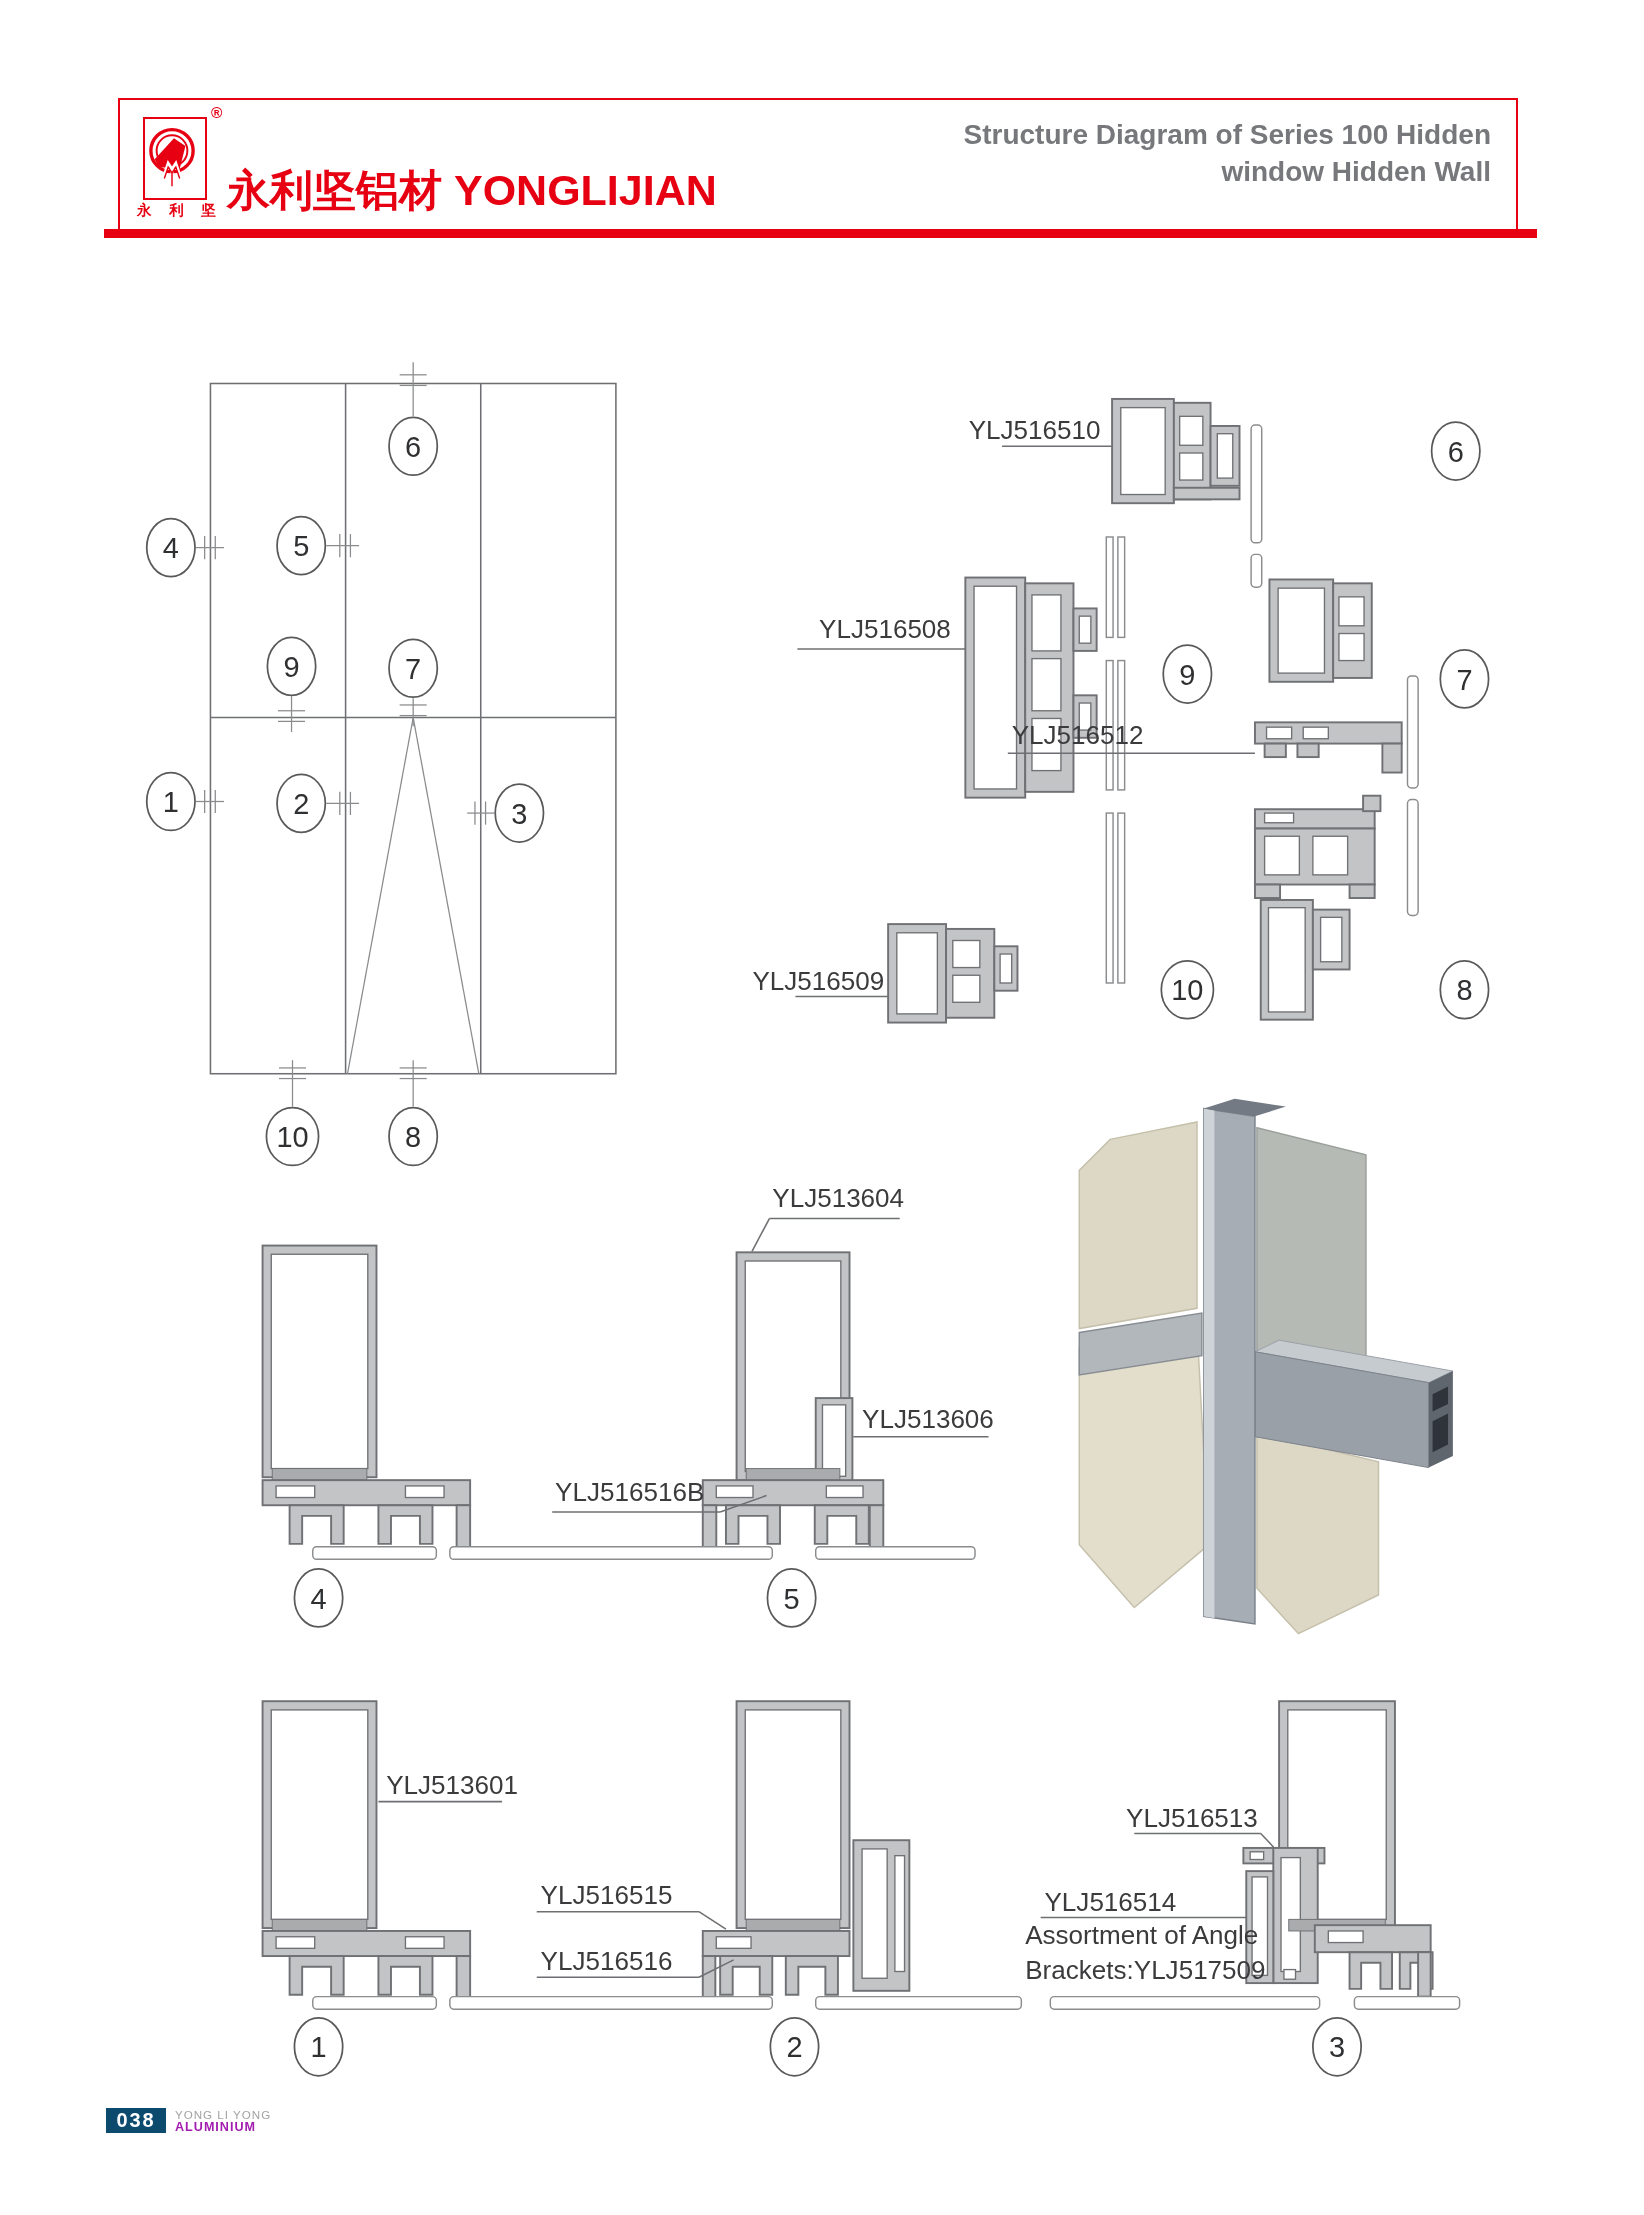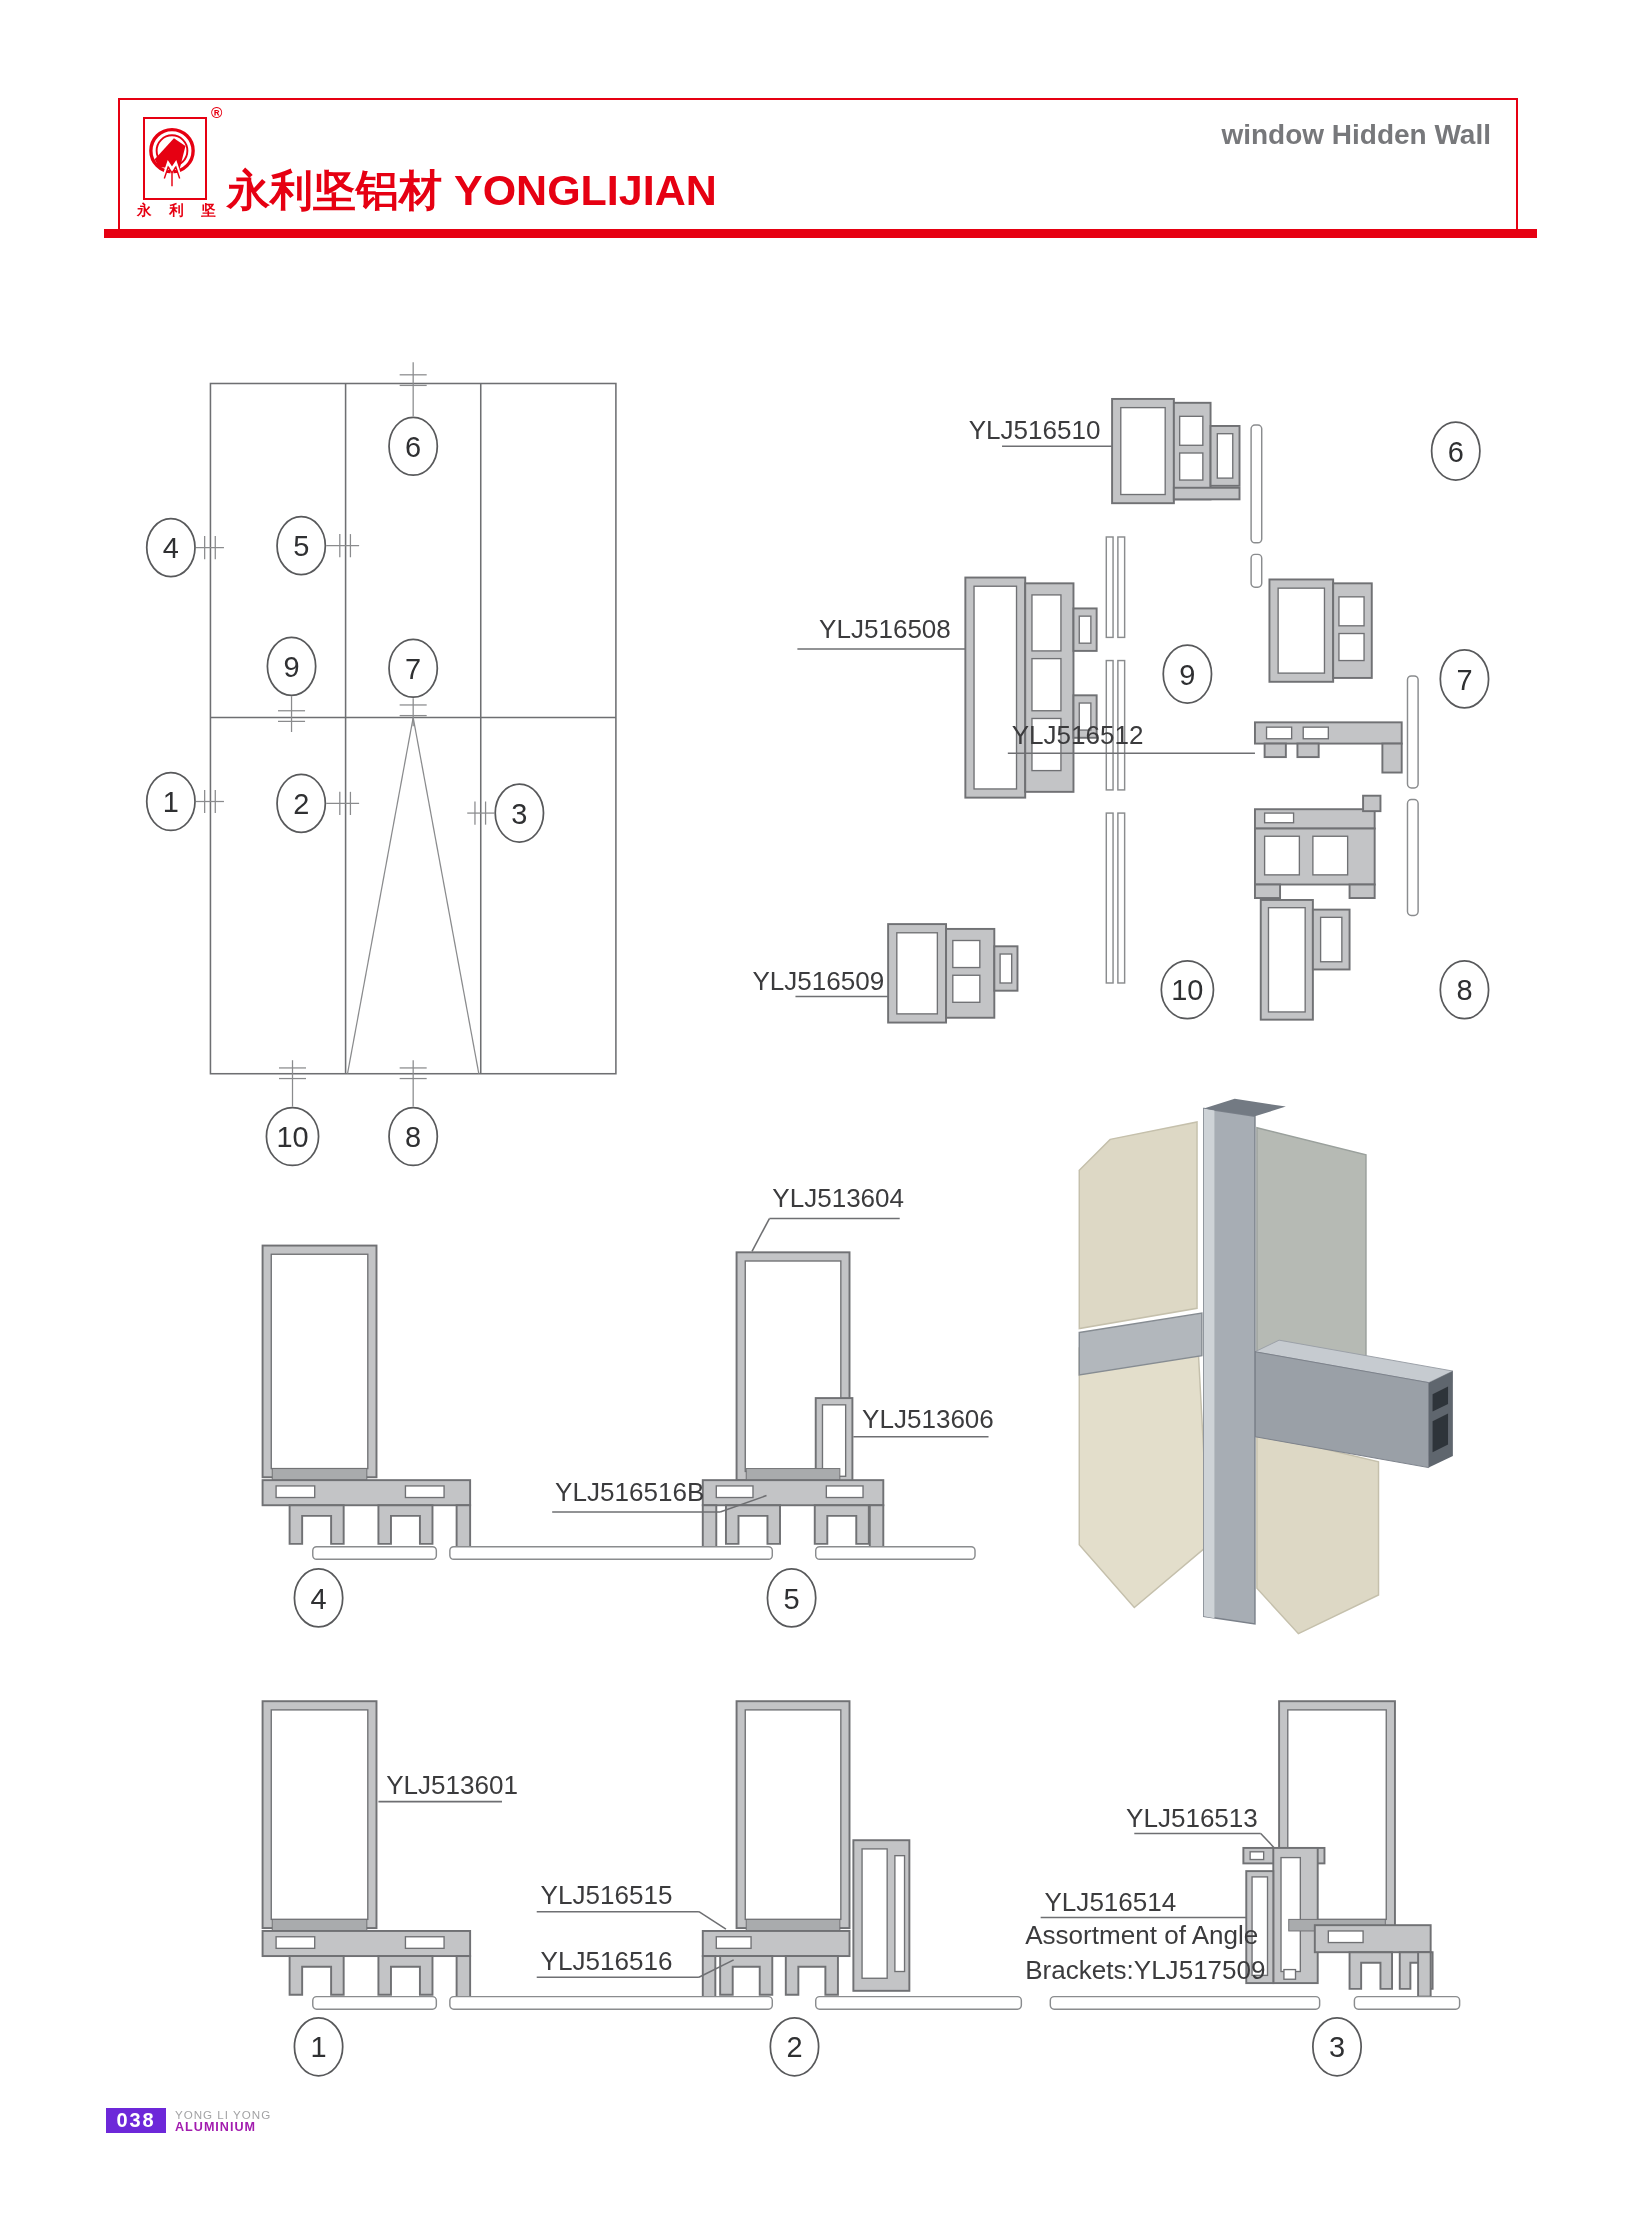--- a/index.html
+++ b/index.html
@@ -6,21 +6,21 @@
   #page{position:relative;width:1644px;height:2216px;background:#fff;font-family:"Liberation Sans",sans-serif;overflow:hidden;}
   .abs{position:absolute;}
   
   .redline{background:#e60012;}
   #logo-box{left:143px;top:117px;width:60px;height:79px;border:2.9px solid #e60012;}
   #reg-mark{left:211px;top:104px;color:#e60012;font-size:15.4px;font-weight:bold;}
   #logo-caption{left:137px;top:201px;width:77px;color:#e60012;font-size:14.5px;font-weight:bold;letter-spacing:6.8px;white-space:nowrap;}
   #brand-text{left:227px;top:162px;color:#e60012;font-size:43px;font-weight:bold;white-space:nowrap;}
   #page-title{right:153px;top:116px;text-align:right;color:#77787b;font-size:28px;font-weight:bold;line-height:37px;}
   
-  #page-num-box{left:106px;top:2108px;width:60px;height:25px;background:#6d28d9;color:#fff;
+  #page-num-box{left:106px;top:2108px;width:60px;height:25px;background:#0c4a6e;color:#fff;
     font-size:20px;font-weight:bold;text-align:center;line-height:25px;letter-spacing:1.9px;}
   #footer-line1{left:175px;top:2108px;color:#a3a3a5;font-size:11.6px;letter-spacing:1px;}
   #footer-line2{left:175px;top:2120px;color:#a21caf;font-size:12.6px;font-weight:bold;letter-spacing:1px;}
   
   .pf{fill:#c3c4c6;stroke:#707174;stroke-width:2;}
   .pw{fill:#ffffff;stroke:#707174;stroke-width:1.4;}
   .gk{fill:#a9abad;stroke:#707174;stroke-width:1;}
   .gs{fill:#ffffff;stroke:#8a8c8e;stroke-width:1.5;}
   .ln{stroke:#6e6f72;stroke-width:1.6;fill:none;}
   .thin{stroke:#8a8b8d;stroke-width:1.3;fill:none;}
@@ -45,20 +45,21 @@
       <circle cx="28" cy="33" r="16" fill="none" stroke="#e60012" stroke-width="2"></circle>
       <path d="M10,42 L30,20 L42,28 L36,52 L14,50 Z" fill="#e60012"></path>
       <path d="M20,58 L24,46 L28,52 L32,46 L36,58 M28,52 L28,66" stroke="#ffffff" stroke-width="3" fill="none"></path>
       <path d="M20,58 L24,46 L28,52 L32,46 L36,58 M28,52 L28,66" stroke="#e60012" stroke-width="1.5" fill="none" transform="translate(0,4)"></path>
     </svg>
   </div>
   <div class="abs" id="reg-mark">®</div>
   <div class="abs" id="logo-caption">永 利 坚</div>
   <div class="abs" id="brand-text">永利坚铝材 YONGLIJIAN</div>
   <div class="abs" id="page-title">
+    <div>Structure Diagram of Series 100 Hidden</div>
     <div>window Hidden Wall</div>
   </div>
 
   <svg class="abs" style="left:0;top:0;" width="1644" height="2216" viewBox="0 0 1703 2295">
 
     <g>
       <rect x="218" y="397" width="420" height="715" class="ln" fill="none"></rect>
       <line x1="358" y1="397" x2="358" y2="1112" class="ln"></line>
       <line x1="498" y1="397" x2="498" y2="1112" class="ln"></line>
       <line x1="218" y1="743" x2="638" y2="743" class="ln"></line>

